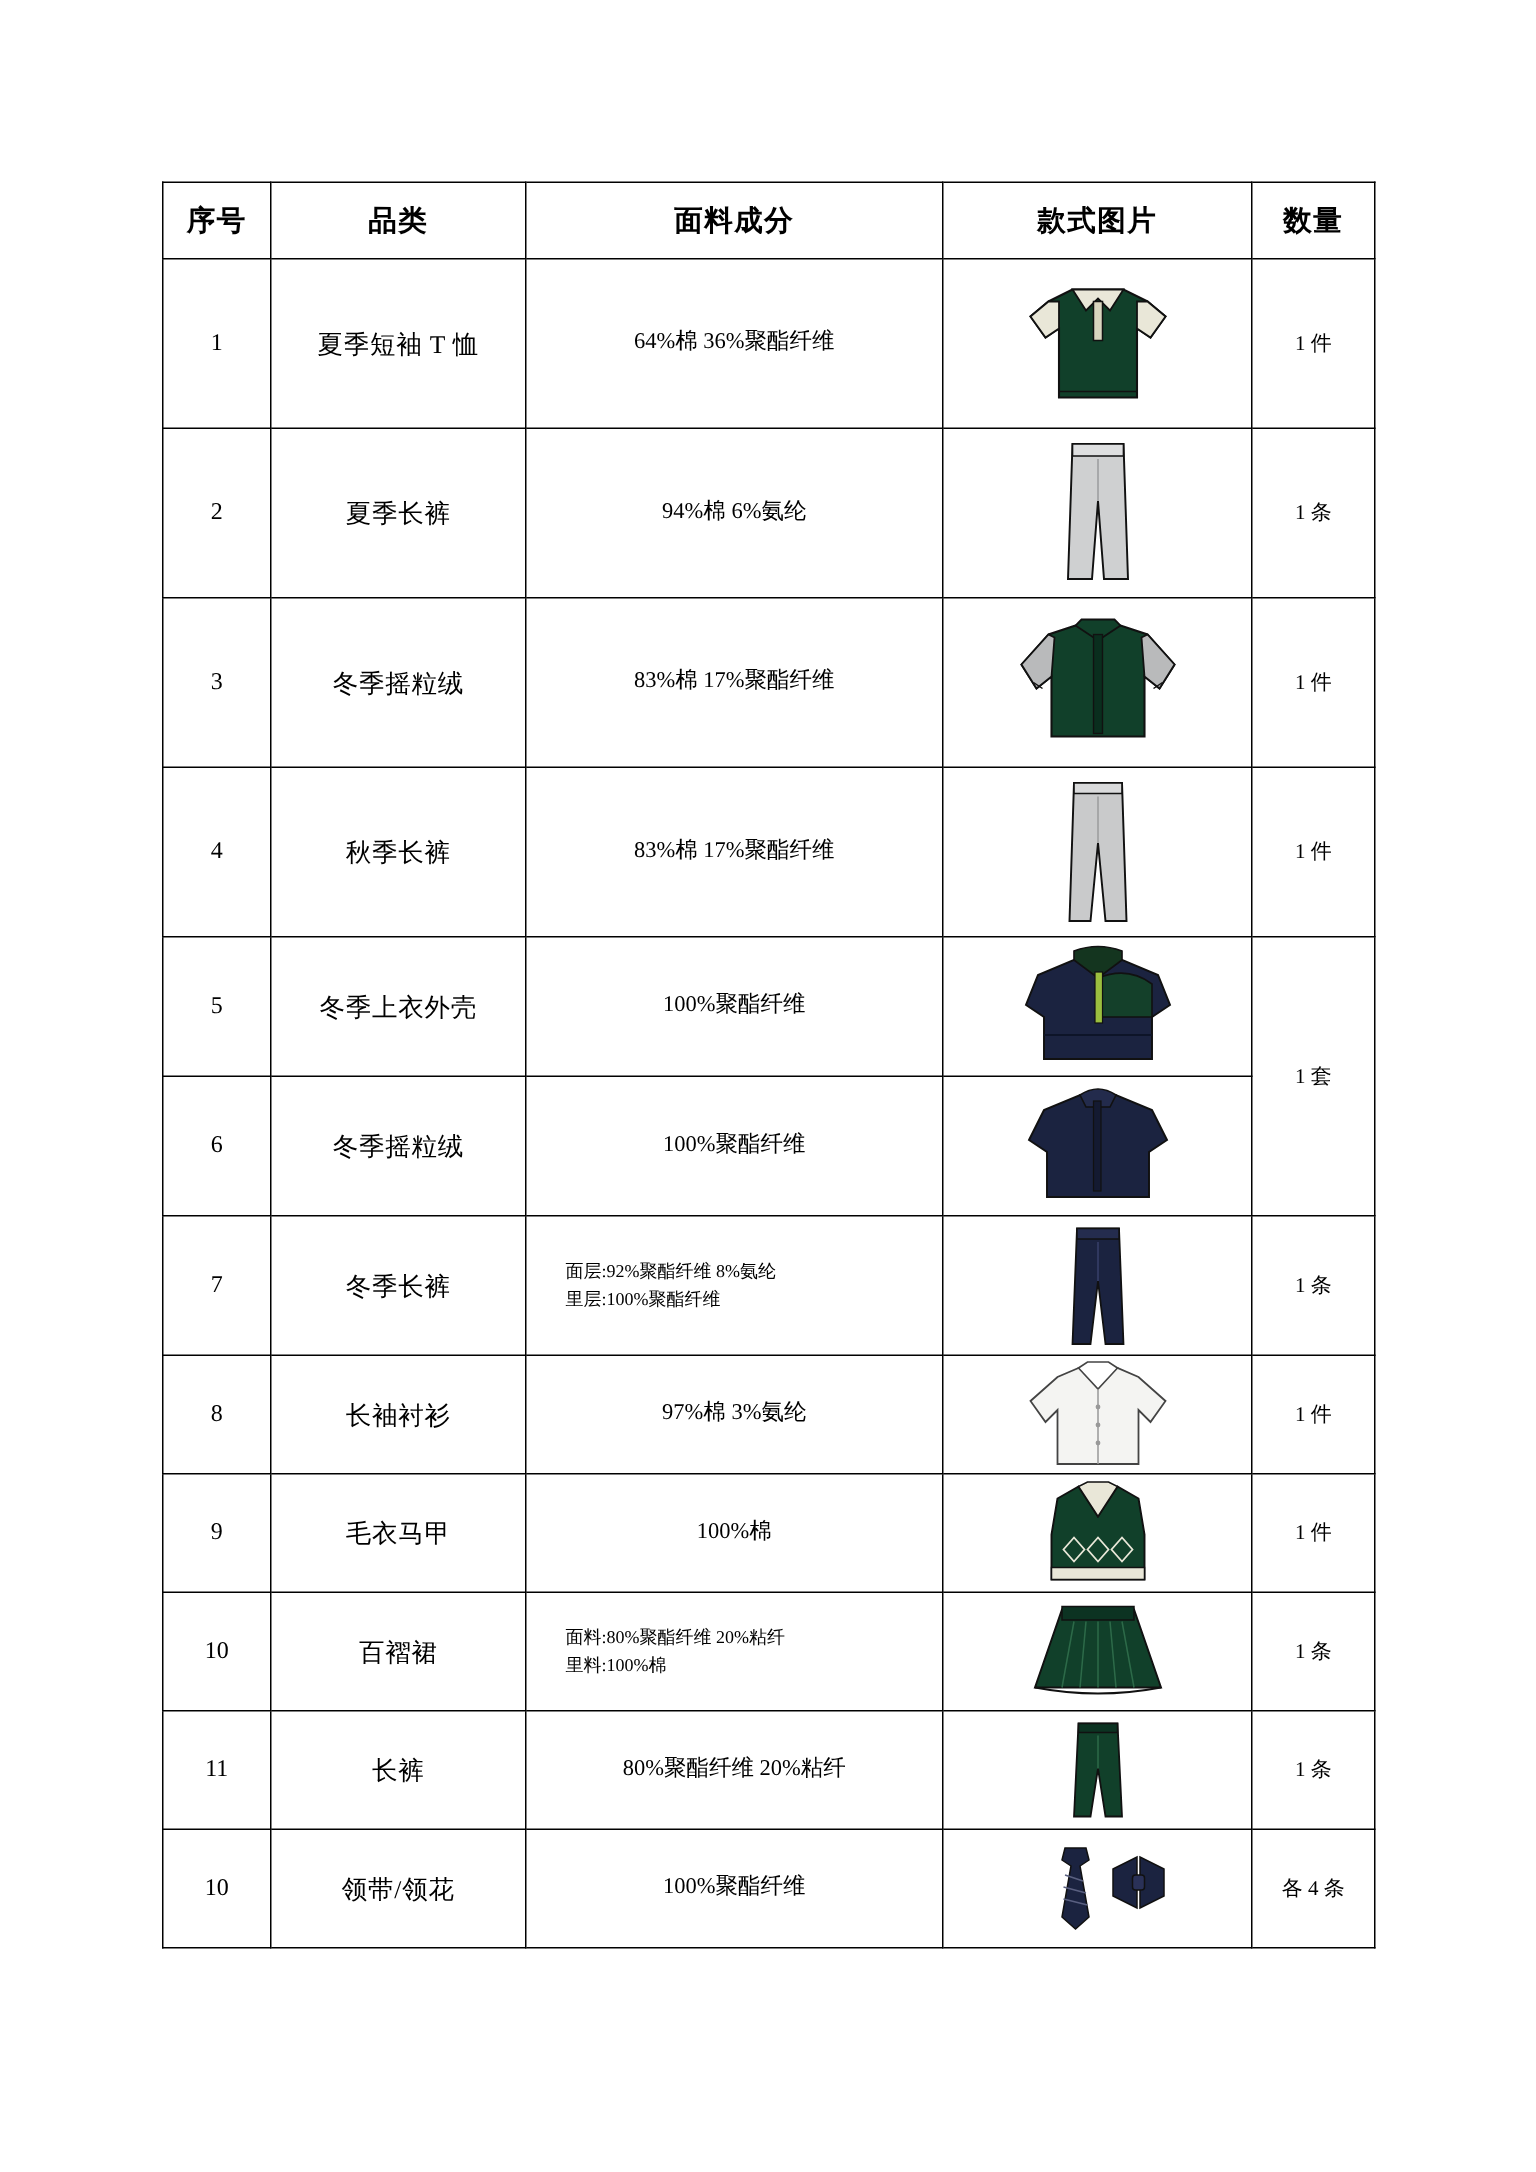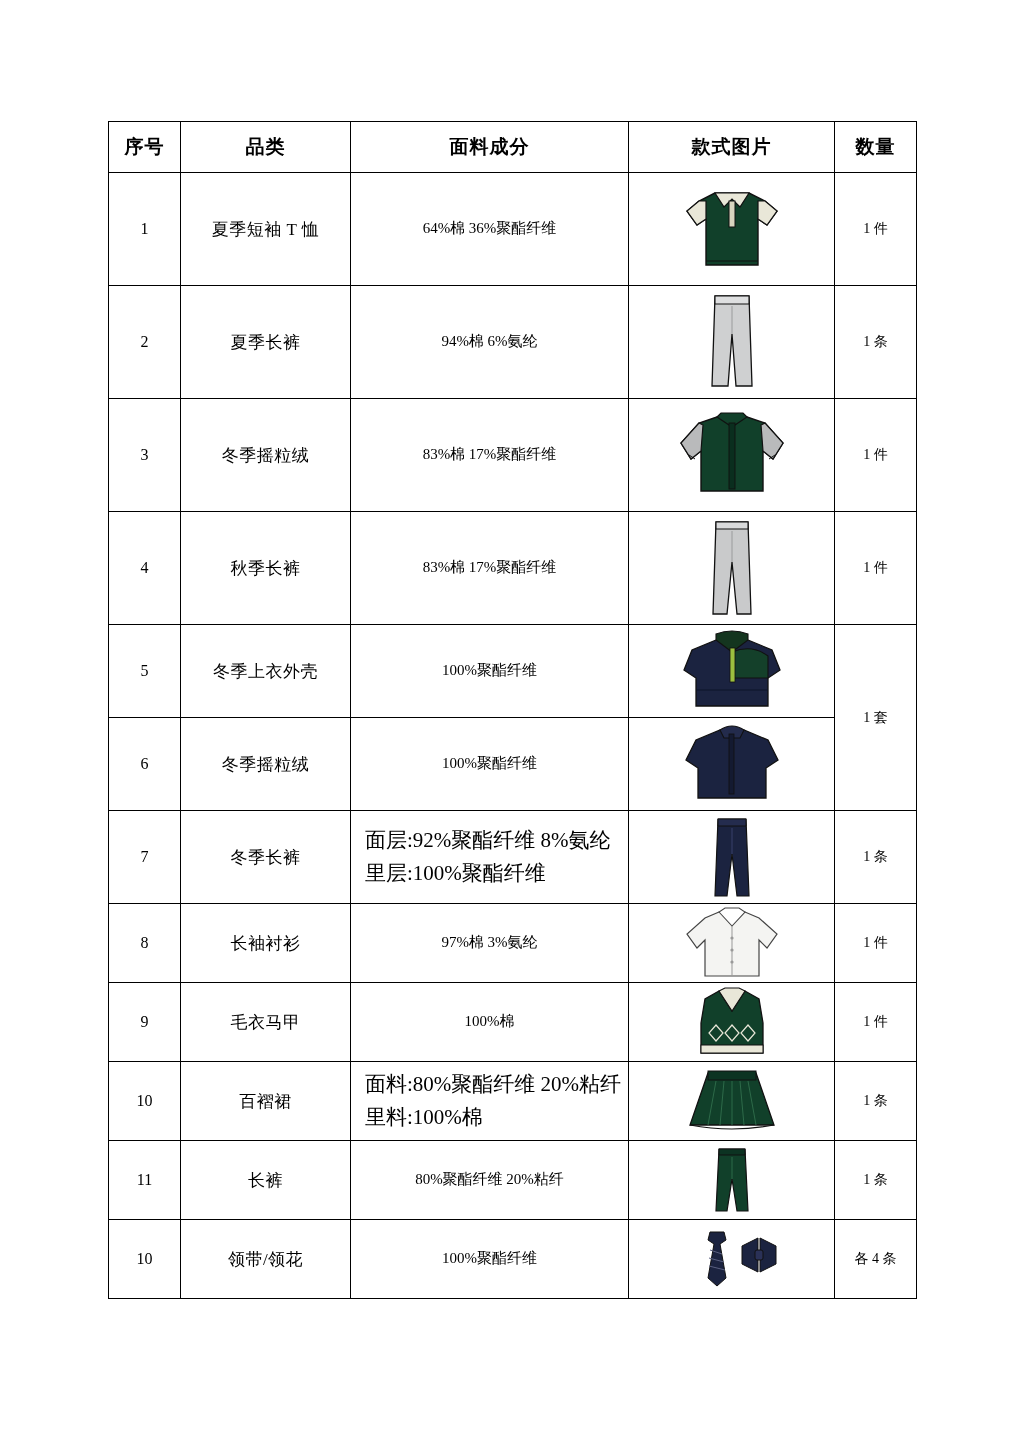--- a/index.html
+++ b/index.html
@@ -49,21 +49,21 @@
   .col-fab   { width: 278px; }
   .col-img   { width: 206px; }
   .col-qty   { width: 82px; }
 
   tbody td {
     font-size: 17px;
   }
   td.idx { font-size: 16px; }
   td.cat { font-size: 17px; letter-spacing: .5px; }
   td.fab { font-size: 15px; line-height: 1.55; }
-  td.fab.two-line { text-align: left; padding-left: 14px; font-size: 21px; }
+  td.fab.two-line { text-align: left; padding-left: 26px; font-size: 12px; }
   td.qty { font-size: 14px; }
 
   td.img { padding: 4px 0; }
   .garment {
     display: block;
     margin: 0 auto;
   }
 
   
   tr.r-tall td { height: 112px; }

